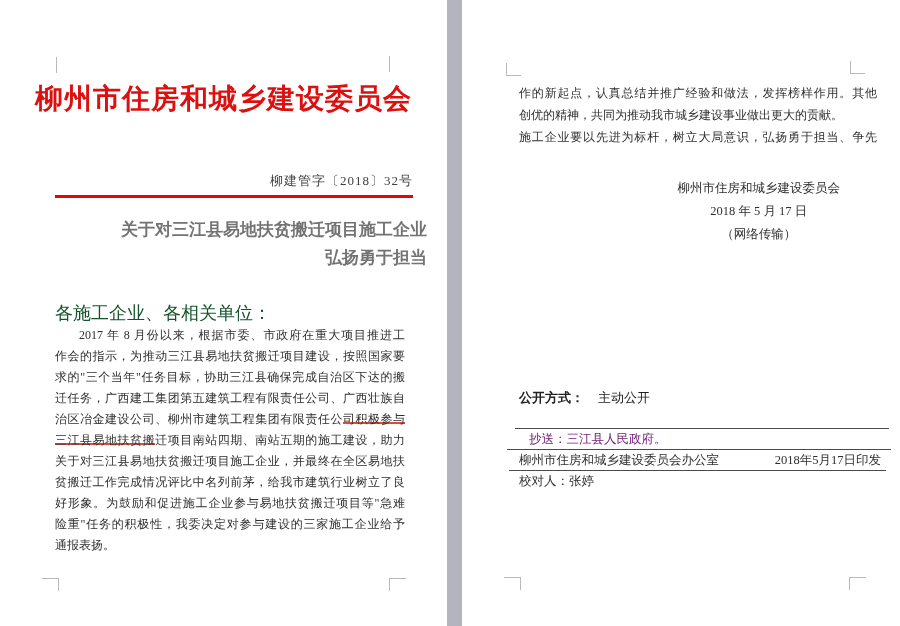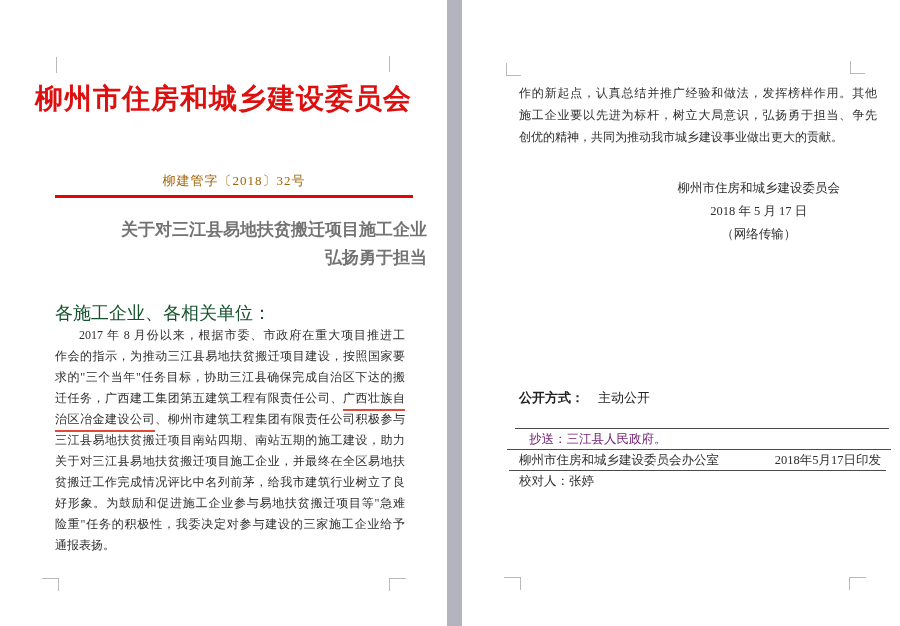--- a/index.html
+++ b/index.html
@@ -18,22 +18,22 @@
   .mark.tr-corner,.mark.tl-corner{border-left:1px solid #b9b9b9;border-bottom:1px solid #b9b9b9;width:14px;height:12px;}
   .mark.bl-corner{border-top:1px solid #b9b9b9;border-right:1px solid #b9b9b9;width:16px;height:12px;}
   .mark.br-corner{border-top:1px solid #b9b9b9;border-left:1px solid #b9b9b9;width:16px;height:12px;}
 
   .agency{
     position:absolute;top:80px;left:0;width:447px;text-align:center;
     font-size:28px;font-weight:bold;color:#dd1010;letter-spacing:1px;
     white-space:nowrap;
   }
   .docnum{
-    position:absolute;top:172px;left:55px;width:358px;text-align:center;
-    font-size:13px;color:#a16207;letter-spacing:1px;
+    position:absolute;top:172px;left:55px;width:358px;text-align:right;
+    font-size:13px;color:#404040;letter-spacing:1px;
   }
   .redline{position:absolute;top:195px;left:55px;width:358px;height:3px;background:#e60505;}
   .doc-title{
     position:absolute;left:20px;width:407px;text-align:right;
     font-size:17px;font-weight:bold;color:#737373;white-space:nowrap;
   }
   .t1{top:218px;}
   .t2{top:246px;}
 
   .salutation{
@@ -48,21 +48,21 @@
     font-size:12px;color:#2f2f2f;
   }
   .line{
     line-height:21px;height:21px;white-space:nowrap;
     text-align:justify;text-align-last:justify;
     text-justify:inter-character;
   }
   .body-right .line{line-height:22px;height:22px;}
   .line.indent{text-indent:2em;}
   .line.endline{text-align:left;text-align-last:left;}
-  .red-underline{border-bottom:2px solid #df4b38;padding-bottom:4px;}
+  .red-underline{border-bottom:2px solid #df4b38;padding-bottom:17px;}
 
   .signature{
     position:absolute;top:177px;right:60px;text-align:center;
     font-size:12.5px;color:#2f2f2f;line-height:23px;white-space:nowrap;
   }
   .disclosure{
     position:absolute;top:389px;left:57px;font-size:13px;color:#222222;white-space:nowrap;
   }
   .disclosure .lbl{font-weight:bold;}
   .disclosure .val{margin-left:14px;}
@@ -115,22 +115,22 @@
   </div>
 
   <div class="page page-right">
     <div class="mark tl-corner" style="left:44px;top:63px;"></div>
     <div class="mark tr-corner" style="left:388px;top:61px;"></div>
     <div class="mark bl-corner" style="left:42px;top:577px;"></div>
     <div class="mark br-corner" style="left:387px;top:577px;"></div>
 
     <div class="body-right">
       <div class="line">作的新起点，认真总结并推广经验和做法，发挥榜样作用。其他</div>
+      <div class="line endline">创优的精神，共同为推动我市城乡建设事业做出更大的贡献。</div>
       <div class="line">施工企业要以先进为标杆，树立大局意识，弘扬勇于担当、争先</div>
-      <div class="line endline">创优的精神，共同为推动我市城乡建设事业做出更大的贡献。</div>
     </div>
 
     <div class="signature">
       <div>柳州市住房和城乡建设委员会</div>
       <div>2018 年 5 月 17 日</div>
       <div>（网络传输）</div>
     </div>
 
     <div class="disclosure">
       <span class="lbl">公开方式：</span><span class="val">主动公开</span>

